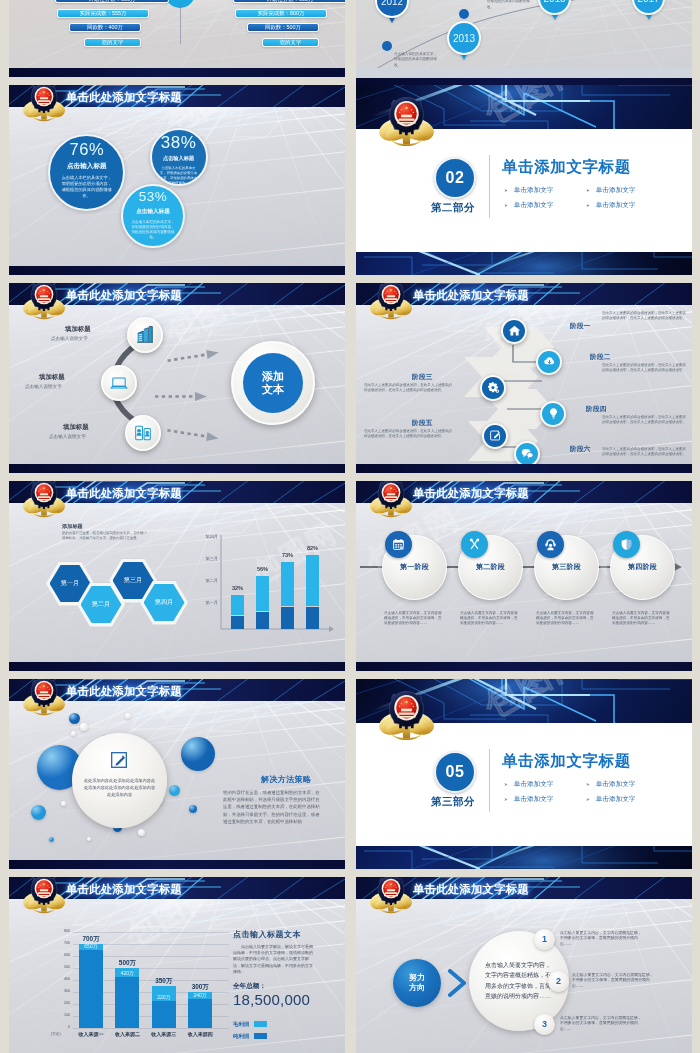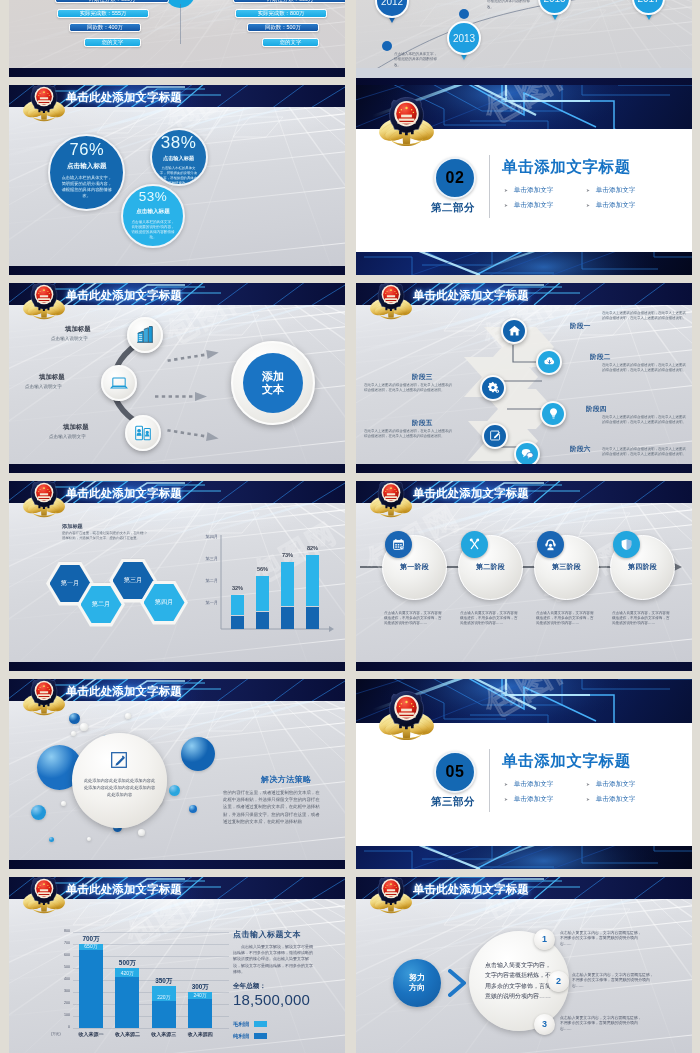--- a/index.html
+++ b/index.html
@@ -31,21 +31,21 @@
   
   .hero{position:absolute;inset:0;overflow:hidden;
         background:linear-gradient(122deg,#04081f 0%,#091448 18%,#0e266f 40%,#091647 66%,#03071c 100%);}
   .hero .circuit{position:absolute;left:0;top:0;}
   .hero .beam{position:absolute;transform-origin:0 0;
        background:linear-gradient(90deg,rgba(90,190,255,0),rgba(160,230,255,.95),rgba(90,190,255,0));}
   .hero-white{position:absolute;left:0;top:44px;width:100%;height:123px;background:#fff;z-index:2;}
   .secnum{position:absolute;left:78px;top:72px;width:38px;height:38px;border-radius:50%;
         background:#1468b3;border:2.5px solid #eef3f8;box-shadow:0 1px 3px rgba(0,0,0,.25);
         z-index:3;display:flex;align-items:center;justify-content:center;
-        color:#000000;font-size:16px;font-weight:bold;letter-spacing:.5px;}
+        color:#ffffff;font-size:16px;font-weight:bold;letter-spacing:.5px;}
   .secpart{position:absolute;left:68px;top:116px;width:58px;text-align:center;z-index:3;
         color:#15508d;font-size:10.5px;font-weight:bold;letter-spacing:.5px;}
   .secdiv{position:absolute;left:133px;top:70px;width:1px;height:63px;background:#c7cad0;z-index:3;}
   .sectitle{position:absolute;left:146px;top:72px;z-index:3;color:#1572c4;font-size:15.5px;font-weight:bold;
         letter-spacing:.6px;white-space:nowrap;}
   .secbul{position:absolute;z-index:3;color:#1e63ab;font-size:6.6px;white-space:nowrap;}
   .bularrow{color:#8c8f95;font-size:4.6px;margin-right:6px;vertical-align:.5px;}
 
   
   .fbar{position:absolute;height:8.5px;border-radius:2.5px;border:1px solid #fff;

